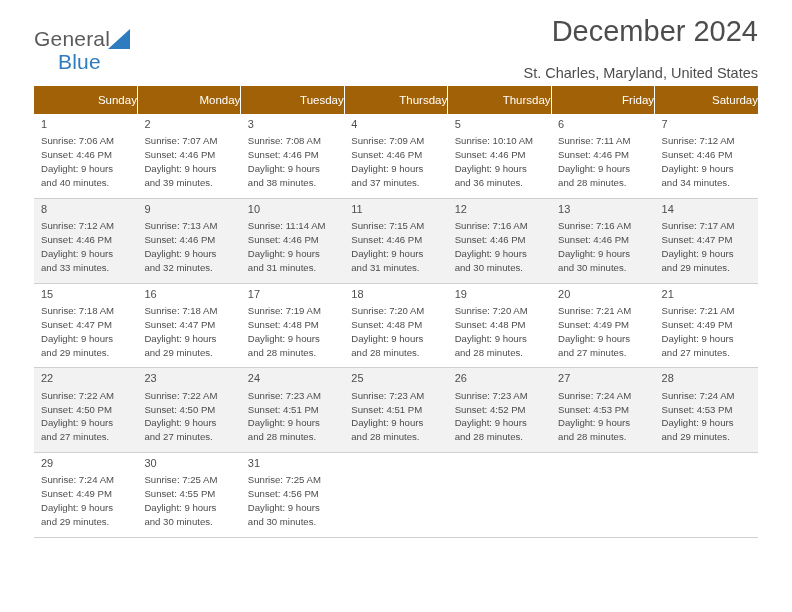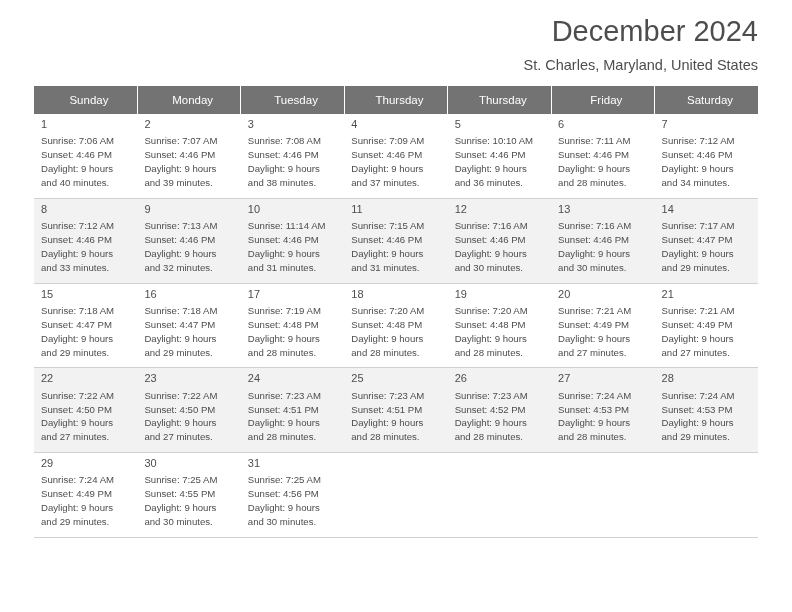--- a/index.html
+++ b/index.html
@@ -61,35 +61,35 @@
   }
   .month-title {
     font-size: 29px;
     color: #4d4d4d;
     font-weight: normal;
     line-height: 1.1;
   }
   .location {
     font-size: 14.5px;
     color: #4d4d4d;
-    margin-top: 9px;
+    margin-top: 17px;
   }
   
   table.calendar {
     width: 100%;
     border-collapse: collapse;
     table-layout: fixed;
     margin-top: 14px;
   }
   table.calendar th {
-    background: #737373;
+    background: #a16207;
     color: #ffffff;
     font-size: 11.5px;
     font-weight: normal;
-    text-align: center;
+    text-align: right;
     padding: 5px 0 5px 7px;
     border-right: 1px solid #ffffff;
     height: 18px;
   }
   table.calendar th:last-child {
     border-right: none;
   }
   table.calendar td {
     vertical-align: top;
     padding: 4px 7px 8px 7px;
@@ -114,20 +114,25 @@
   .empty {
     background: #ffffff;
   }
 </style>
 </head>
 <body>
 
 <div class="page">
 
   <div class="header">
+    <div class="logo">
+      <span class="logo-general">General</span>
+      <span class="logo-mark"></span>
+      <span class="logo-blue">Blue</span>
+    </div>
     <div class="title-block">
       <div class="month-title">December 2024</div>
       <div class="location">St. Charles, Maryland, United States</div>
     </div>
   </div>
 
   <table class="calendar">
     <thead>
       <tr>
         <th>Sunday</th>

